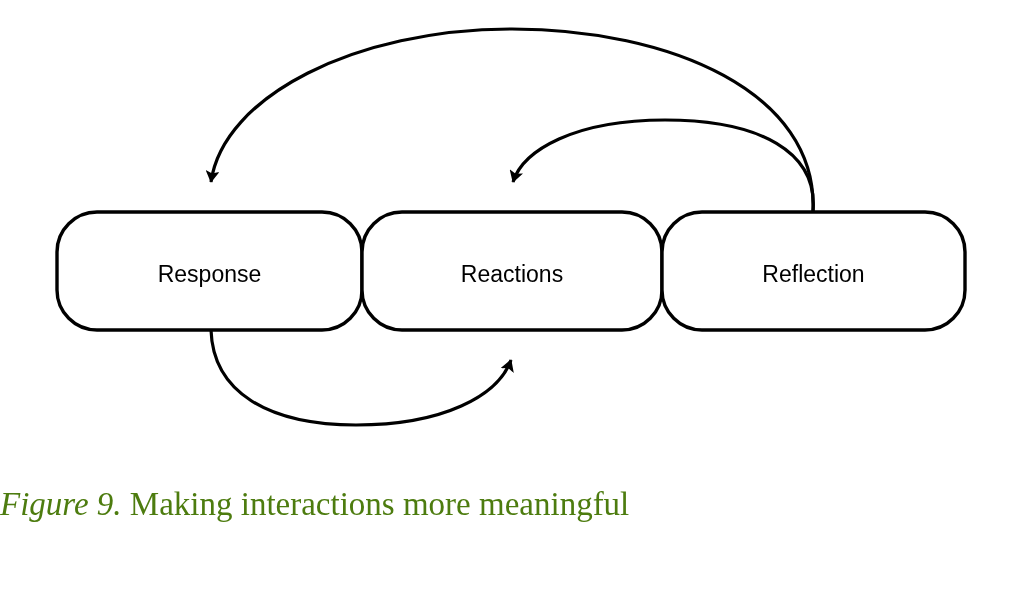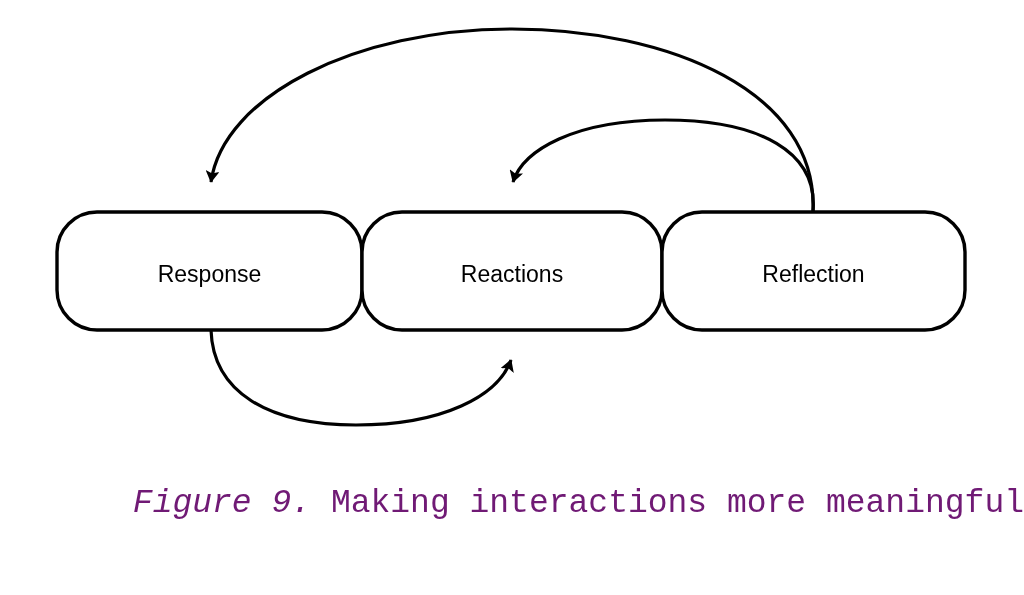--- a/index.html
+++ b/index.html
@@ -34,25 +34,25 @@
     font-size: 23px;
     fill: #000000;
     text-anchor: middle;
     dominant-baseline: middle;
   }
   #figure-caption {
     position: absolute;
     left: 0;
     top: 483px;
     width: 1024px;
-    text-align: right;
-    font-family: Liberation Mono, monospace;
+    text-align: left;
+    font-family: Liberation Serif, serif;
     font-size: 33px;
     line-height: 42px;
-    color: #701a75;
+    color: #4d7c0f;
     white-space: nowrap;
   }
   #figure-caption .caption-prefix {
     font-style: italic;
   }
   #figure-caption .caption-text {
     font-style: normal;
   }
 </style>
 </head>

